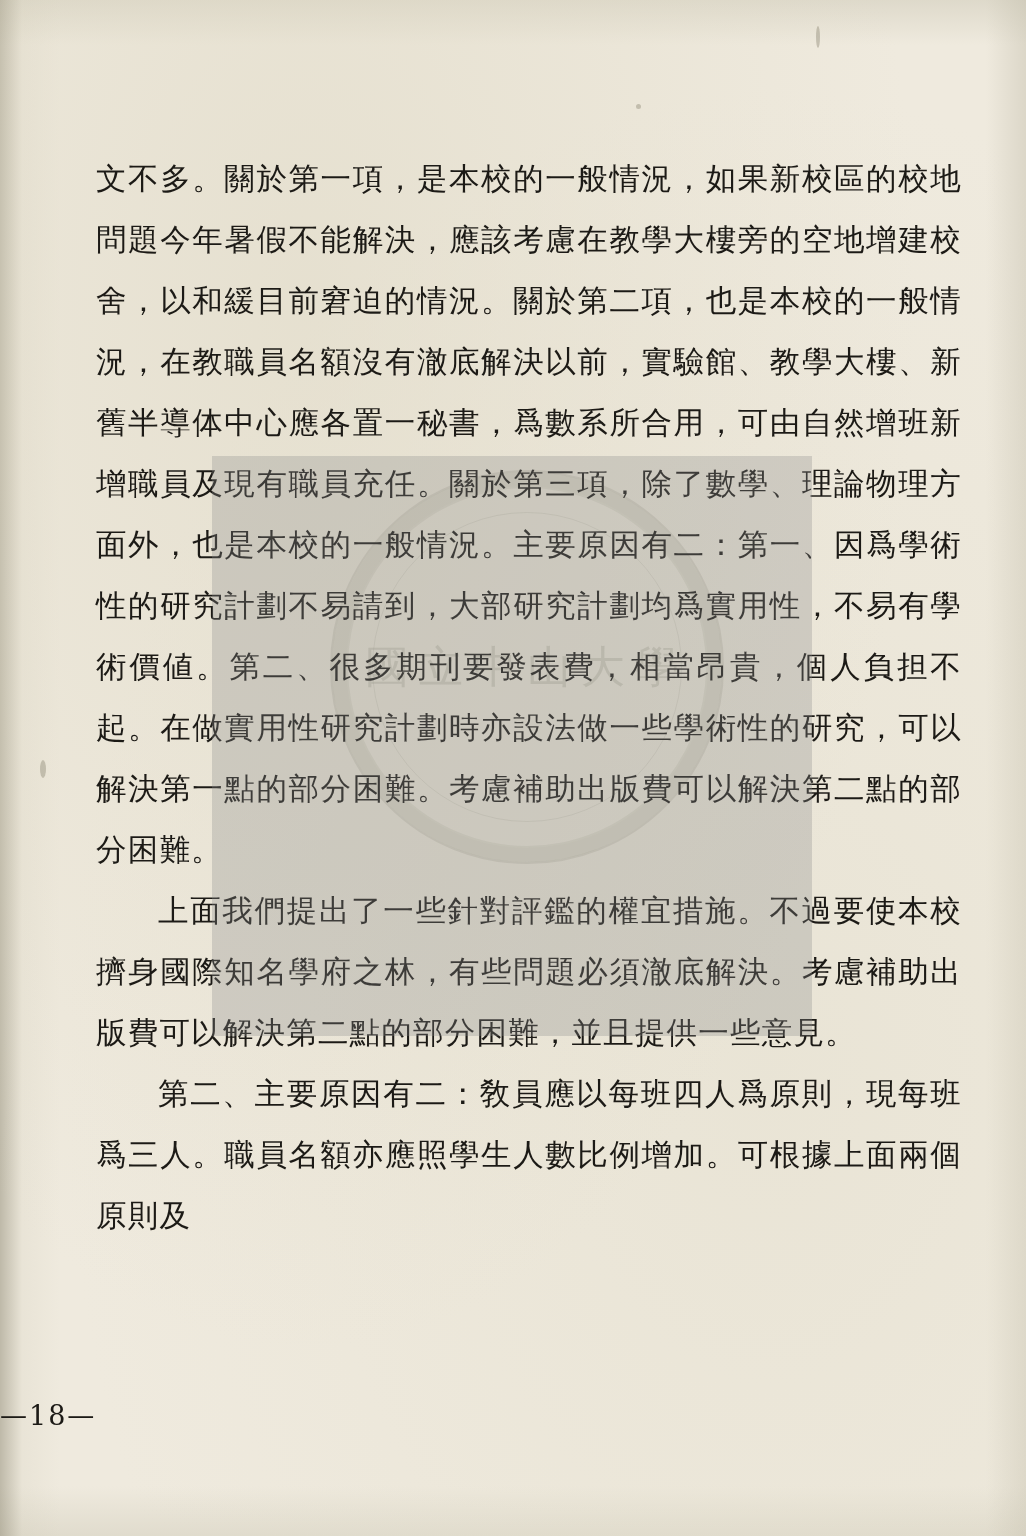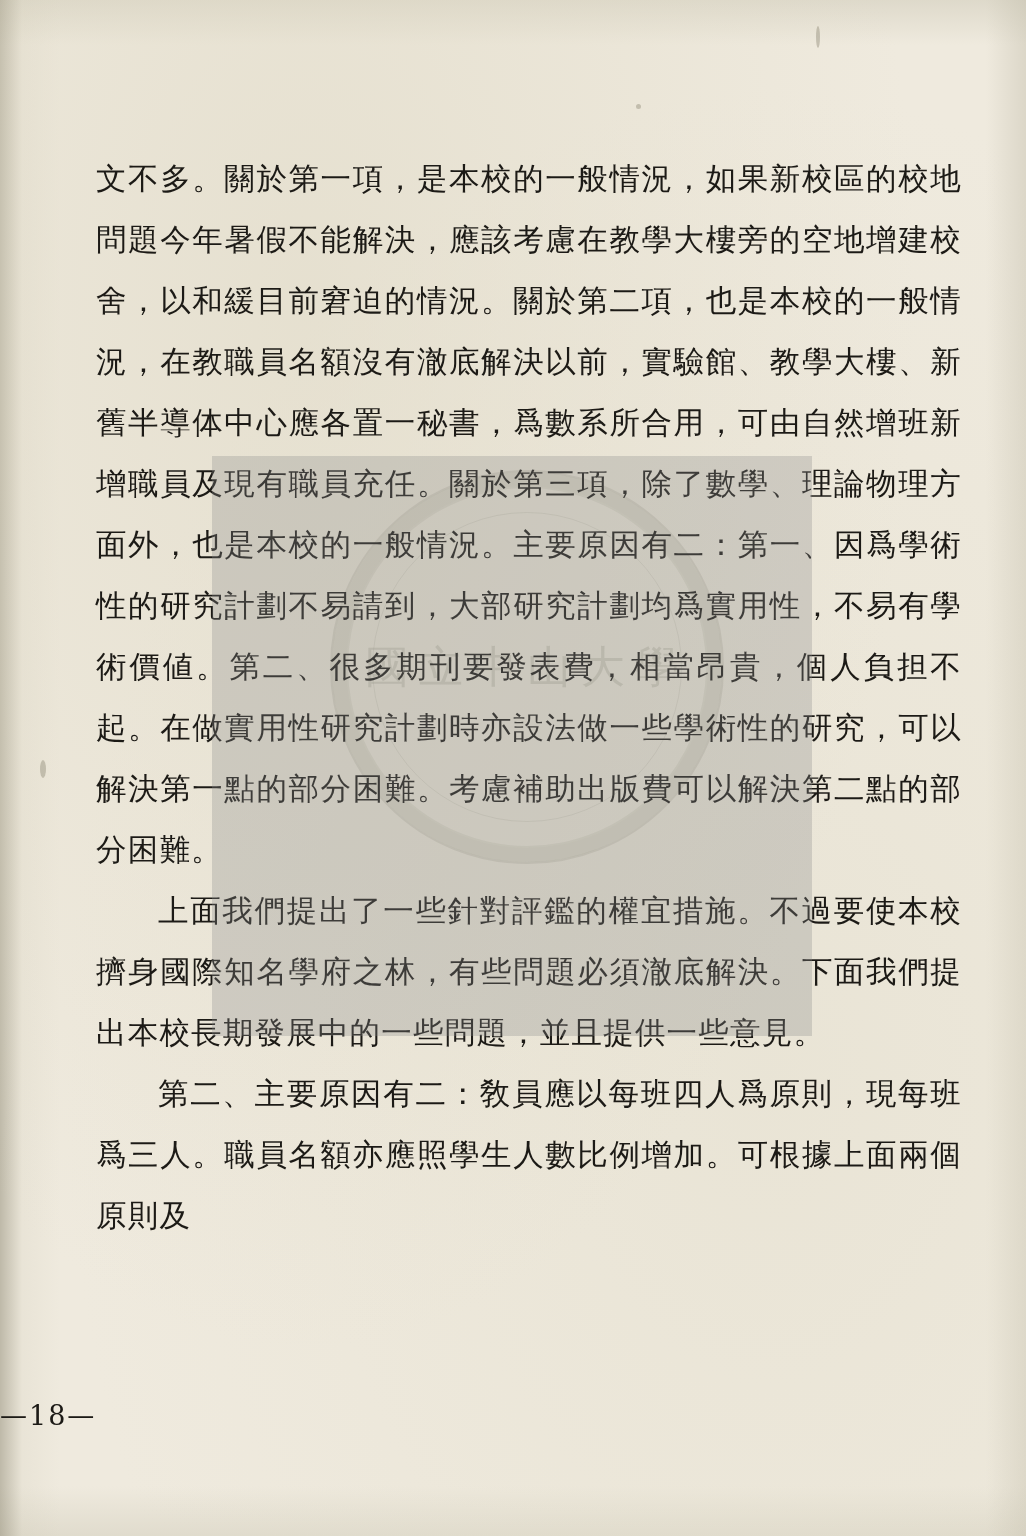--- a/index.html
+++ b/index.html
@@ -123,20 +123,20 @@
   <div class="watermark">
     <span class="wm-text">國立中山大學</span>
   </div>
 
   <div class="speck" style="left:40px;top:760px;width:6px;height:18px;"></div>
   <div class="speck" style="left:636px;top:104px;width:5px;height:5px;"></div>
   <div class="speck" style="left:816px;top:26px;width:4px;height:22px;"></div>
 
   <div class="body-text">
     <p class="para">文不多。關於第一項，是本校的一般情況，如果新校區的校地問題今年暑假不能解決，應該考慮在教學大樓旁的空地增建校舍，以和緩目前窘迫的情況。關於第二項，也是本校的一般情況，在教職員名額沒有澈底解決以前，實驗館、教學大樓、新舊半導体中心應各置一秘書，爲數系所合用，可由自然增班新增職員及現有職員充任。關於第三項，除了數學、理論物理方面外，也是本校的一般情況。主要原因有二：第一、因爲學術性的研究計劃不易請到，大部研究計劃均爲實用性，不易有學術價値。第二、很多期刊要發表費，相當昂貴，個人負担不起。在做實用性研究計劃時亦設法做一些學術性的研究，可以解決第一點的部分困難。考慮補助出版費可以解決第二點的部分困難。</p>
-    <p class="para indent">上面我們提出了一些針對評鑑的權宜措施。不過要使本校擠身國際知名學府之林，有些問題必須澈底解決。下面我們提出本校長期發展中的一些問題，並且提供一些意見。</p>
+    <p class="para indent">上面我們提出了一些針對評鑑的權宜措施。不過要使本校擠身國際知名學府之林，有些問題必須澈底解決。考慮補助出版費可以解決第二點的部分困難，並且提供一些意見。</p>
     <p class="para indent">第二、主要原因有二：敎員應以每班四人爲原則，現每班爲三人。職員名額亦應照學生人數比例增加。可根據上面兩個原則及</p>
   </div>
 
   <div class="redaction"></div>
 
   <div class="page-number">—18—</div>
 </div>
 
 </body></html>

